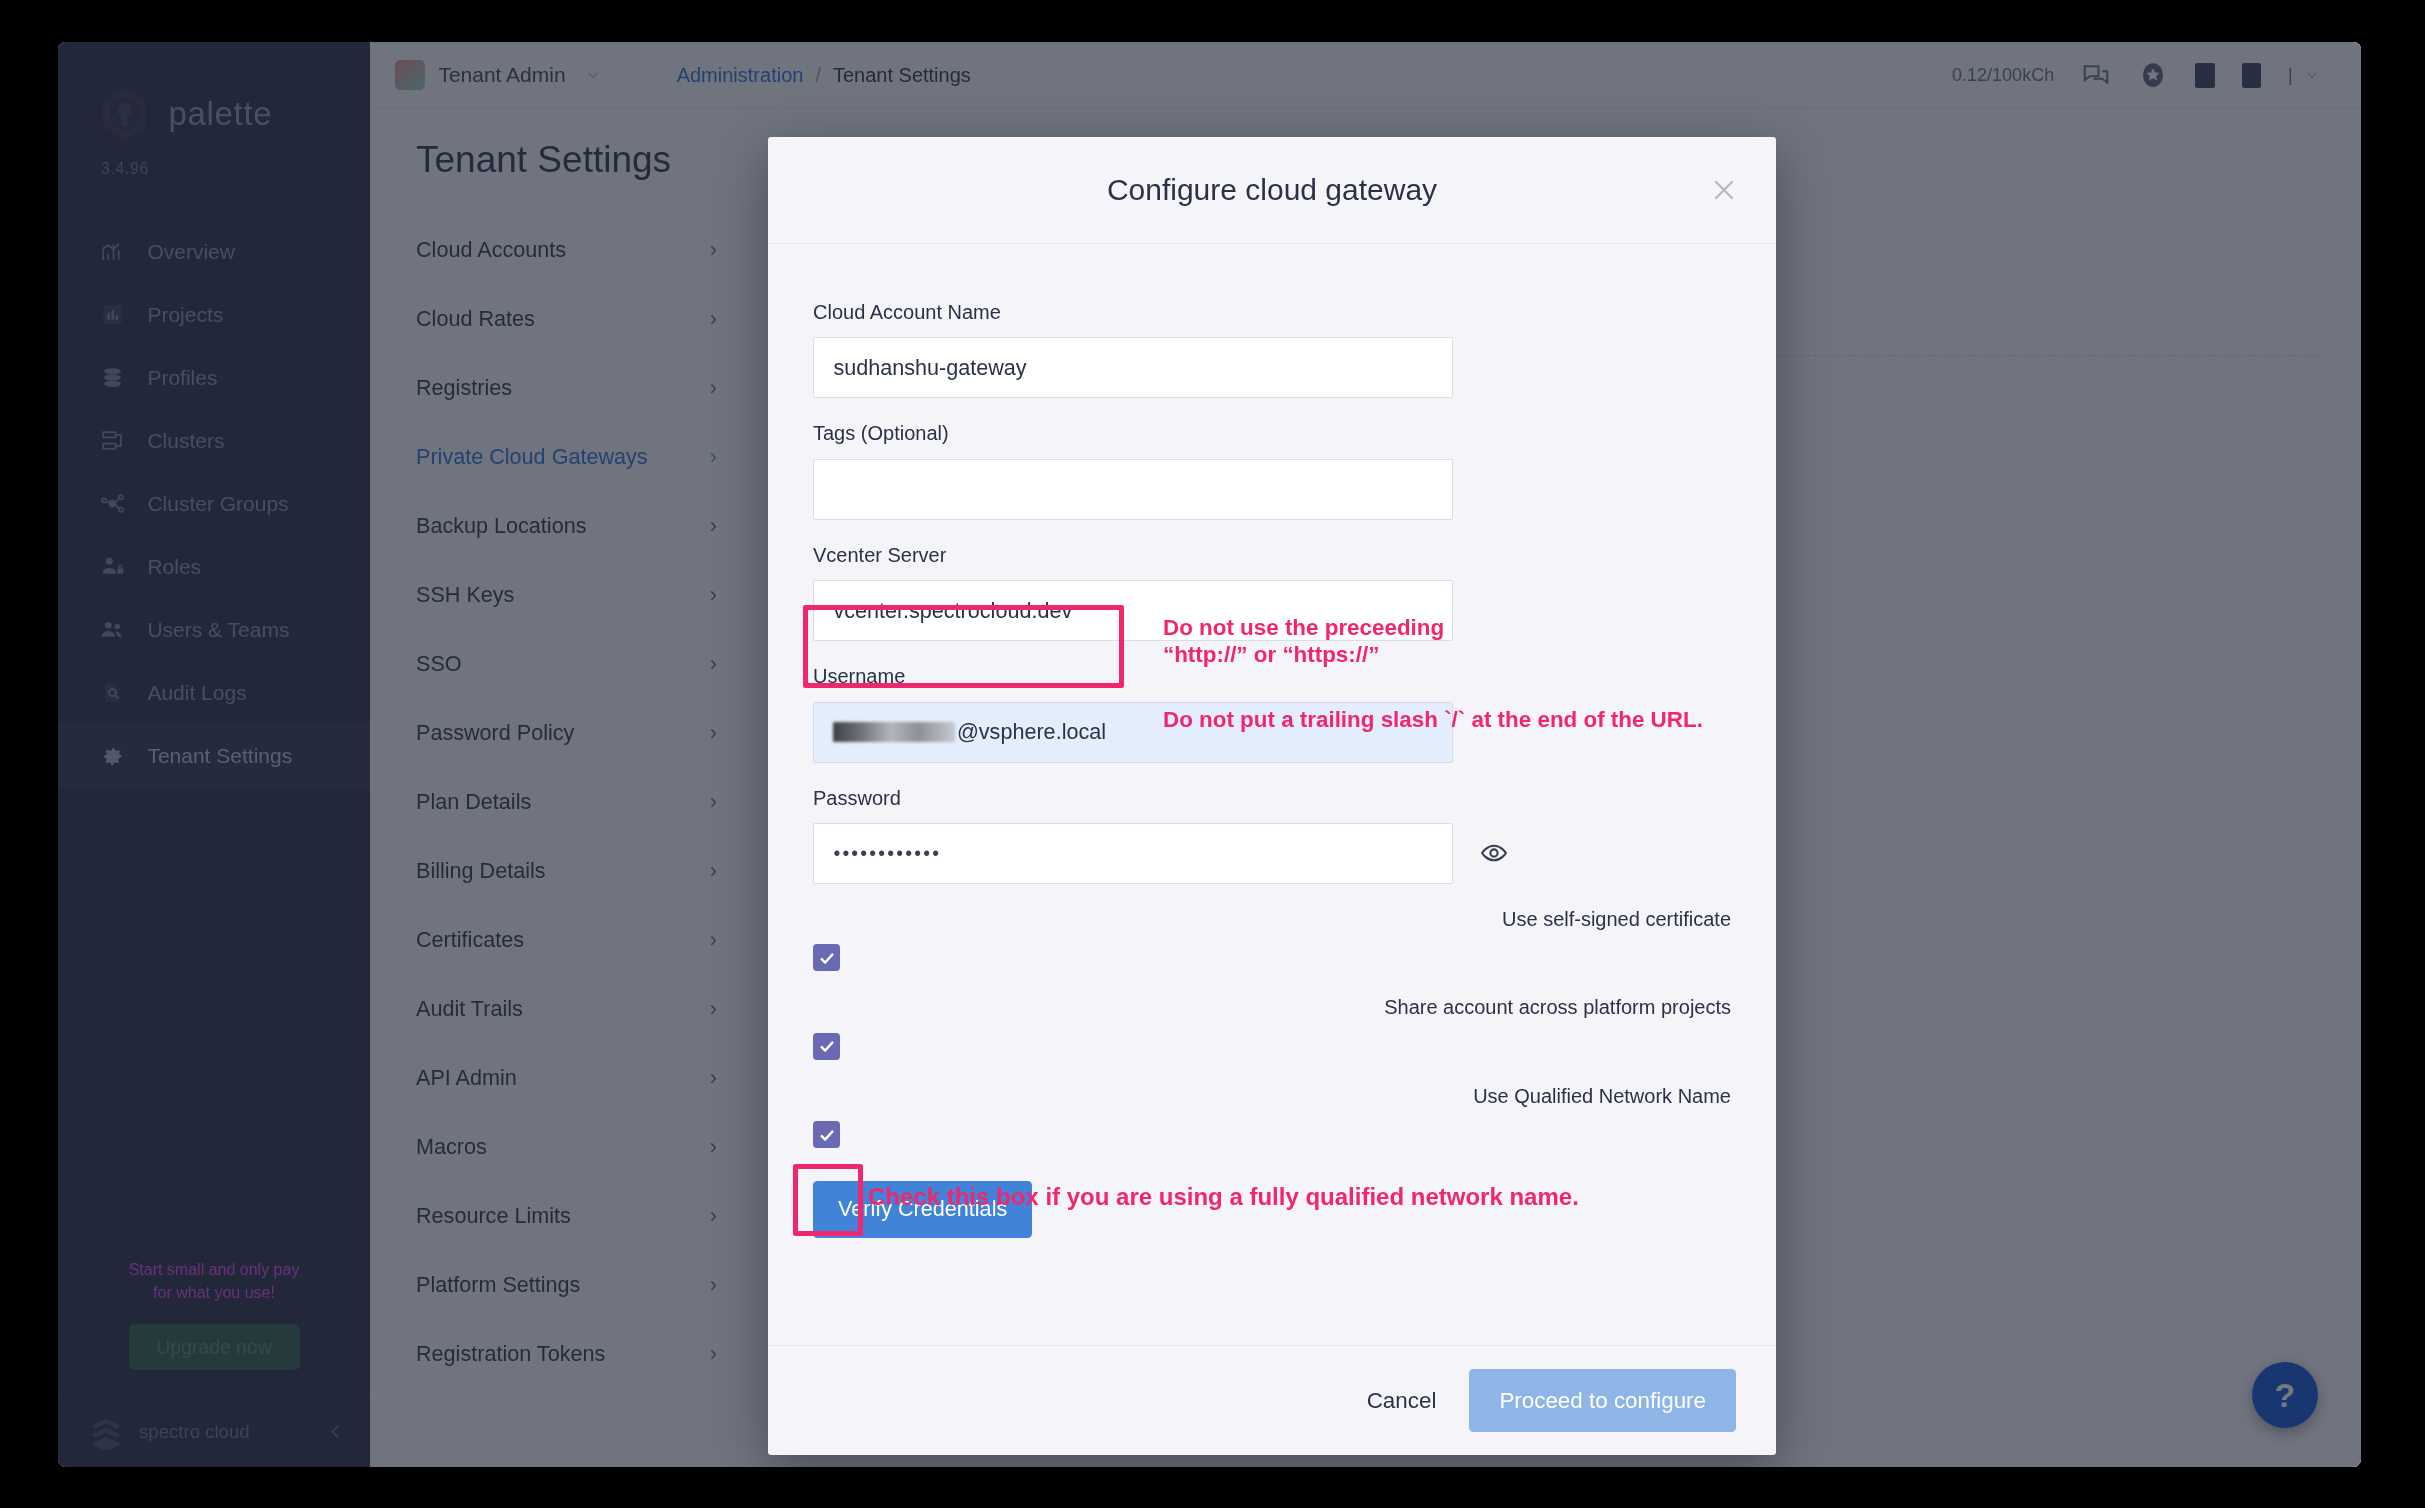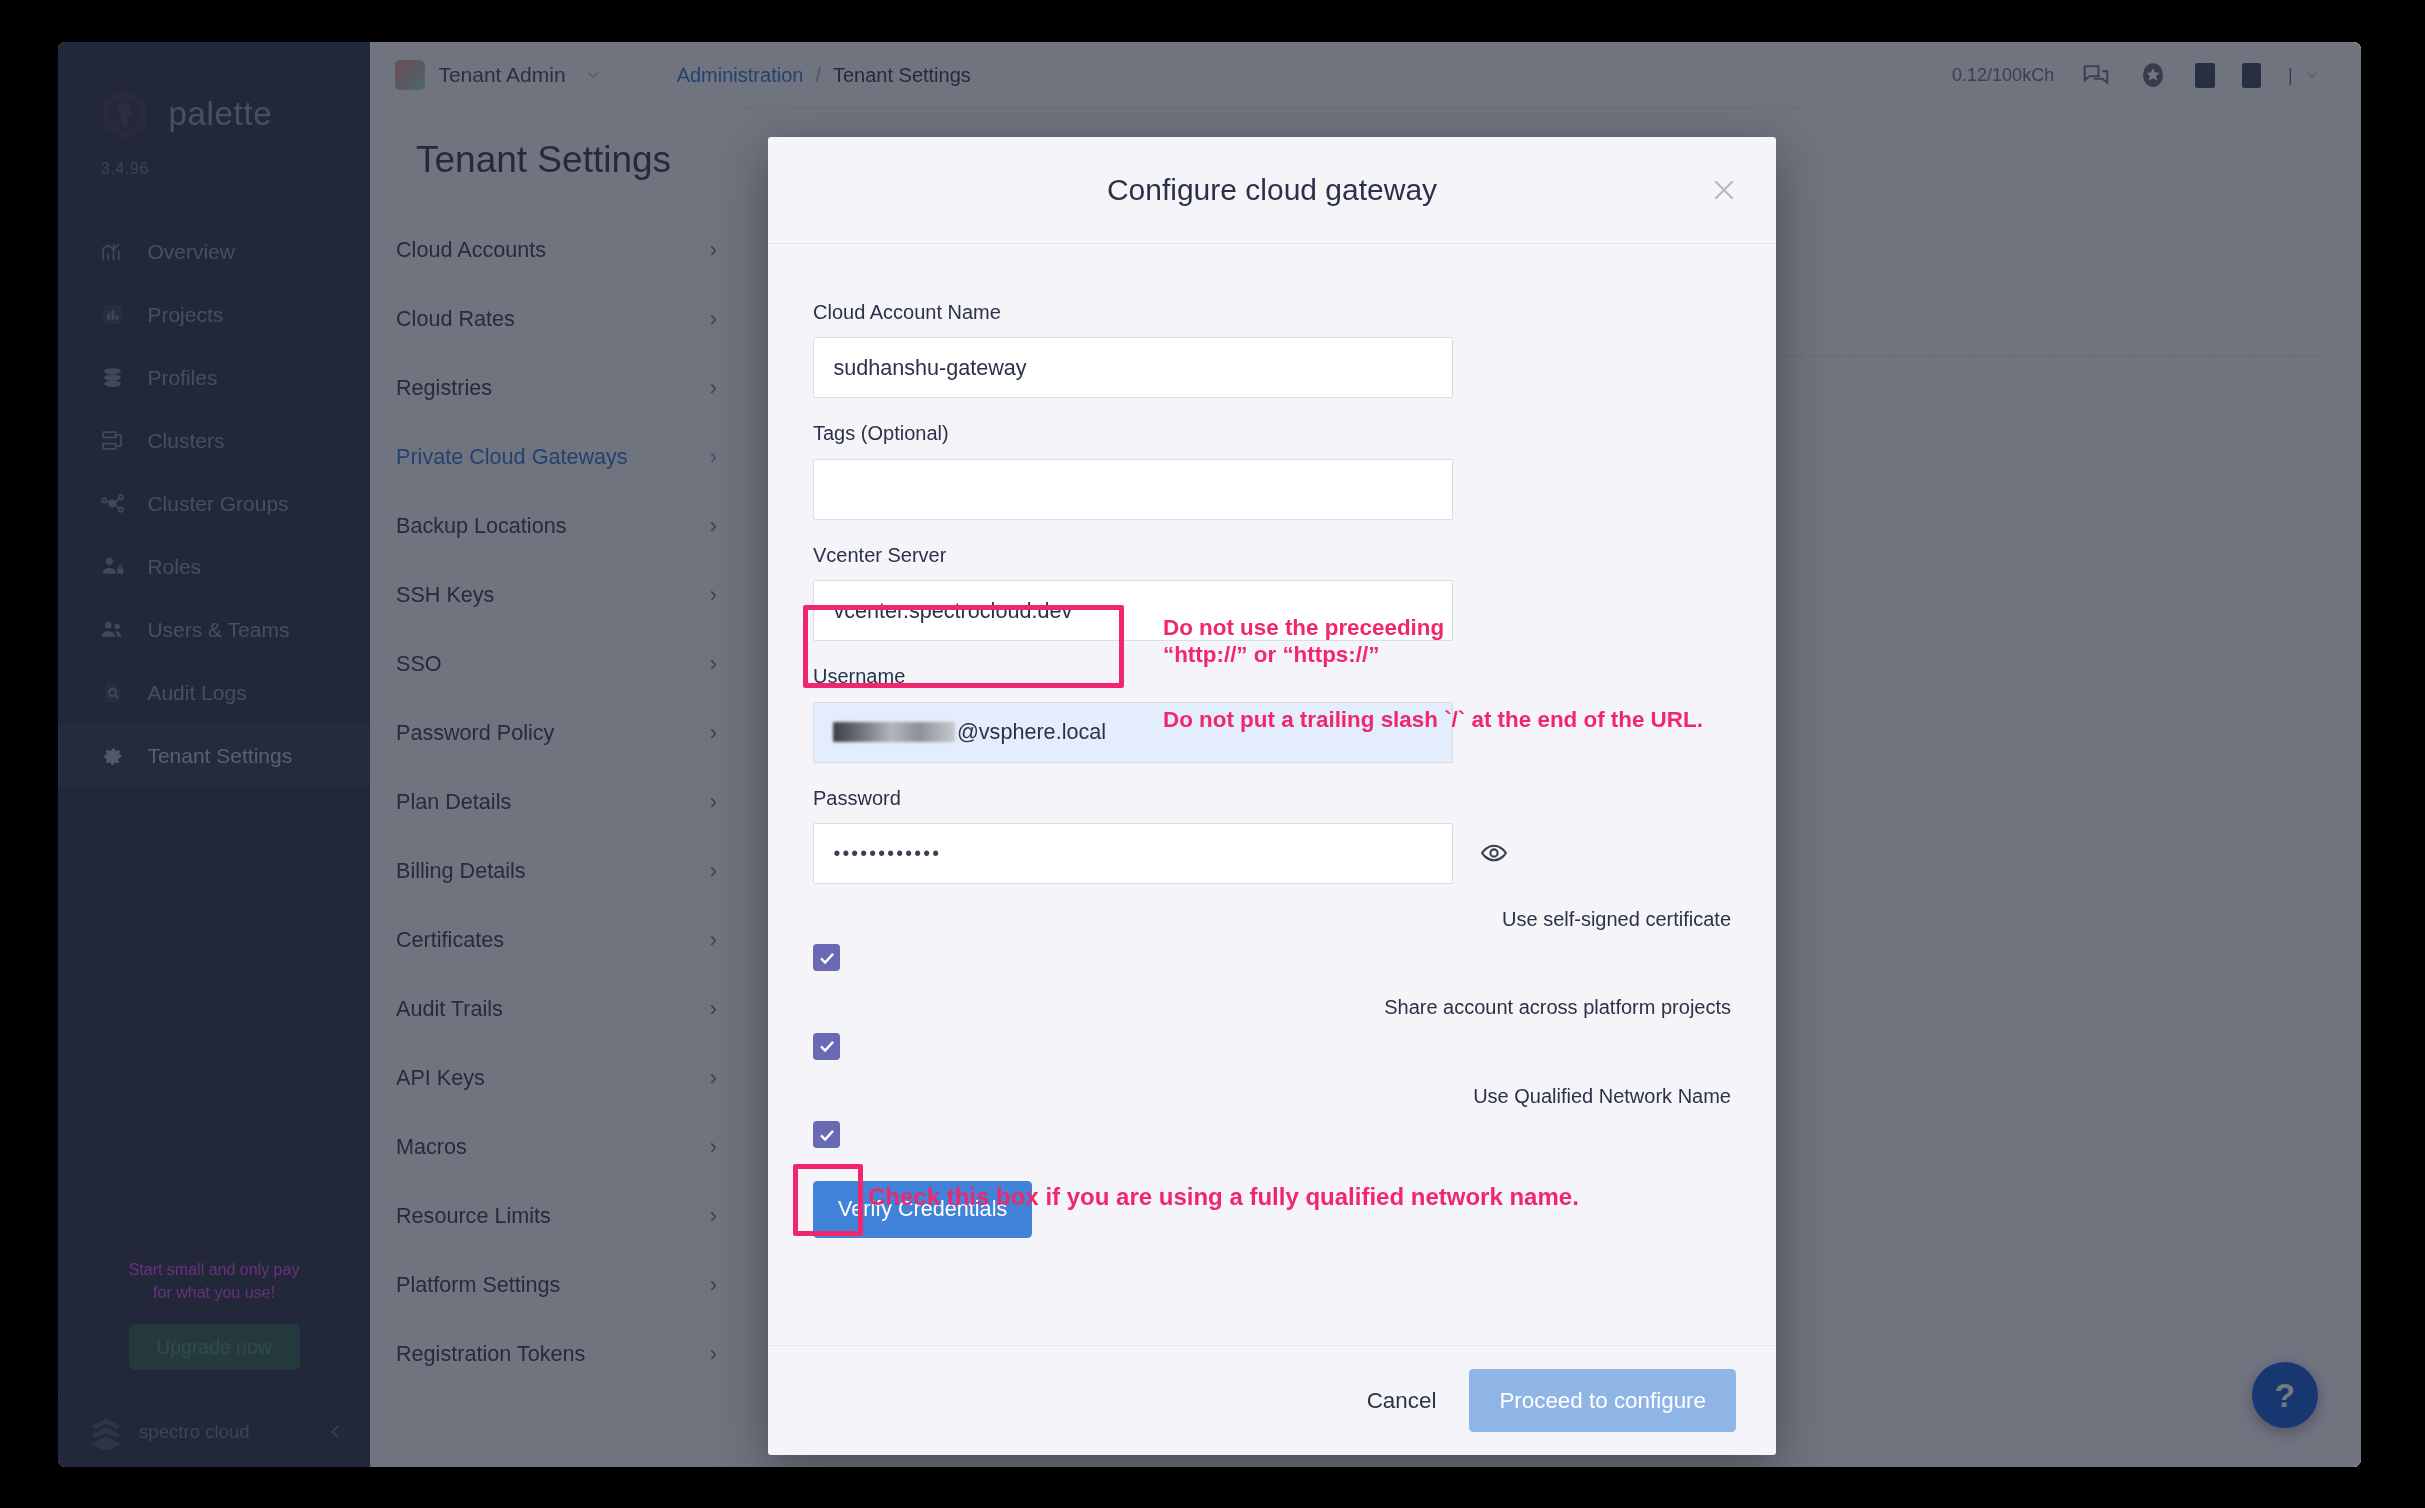--- a/index.html
+++ b/index.html
@@ -117,21 +117,21 @@
   .ic { width: 30px; height: 30px; opacity: .75; cursor: pointer; }
   .sq-ic { width: 19.4px; height: 25px; background: #39405a; border-radius: 2.2px; cursor: pointer; }
   .user-chev { display: flex; align-items: center; gap: 10.4px; color: #5c6378; font-size: 18px; }
 
   .page-title {
     font-size: 37px; color: #2b3247;
     padding: 30px 0 0 46px; font-weight: 400;
   }
 
   .content { display: flex; padding: 34px 0 0 0; }
-  .settings-menu { width: 365px; flex: 0 0 auto; padding-left: 26px; }
+  .settings-menu { width: 365px; flex: 0 0 auto; padding-left: 46px; }
   .sm-item {
     height: 69px;
     display: flex; align-items: center;
     font-size: 21.6px; color: #2f3648;
     cursor: pointer;
   }
   .sm-item.active { color: #2c6fcf; }
   .sm-item .arrow { margin-left: auto; margin-right: 18px; opacity: .7; }
 
   .panel { flex: 1; padding: 0 40px 0 33px; }
@@ -486,21 +486,21 @@
             </div>
           <div class="sm-item">
               <span>Certificates</span>
               <span class="arrow">›</span>
             </div>
           <div class="sm-item">
               <span>Audit Trails</span>
               <span class="arrow">›</span>
             </div>
           <div class="sm-item">
-              <span>API Keys</span>
+              <span>API Admin</span>
               <span class="arrow">›</span>
             </div>
           <div class="sm-item">
               <span>Macros</span>
               <span class="arrow">›</span>
             </div>
           <div class="sm-item">
               <span>Resource Limits</span>
               <span class="arrow">›</span>
             </div>

